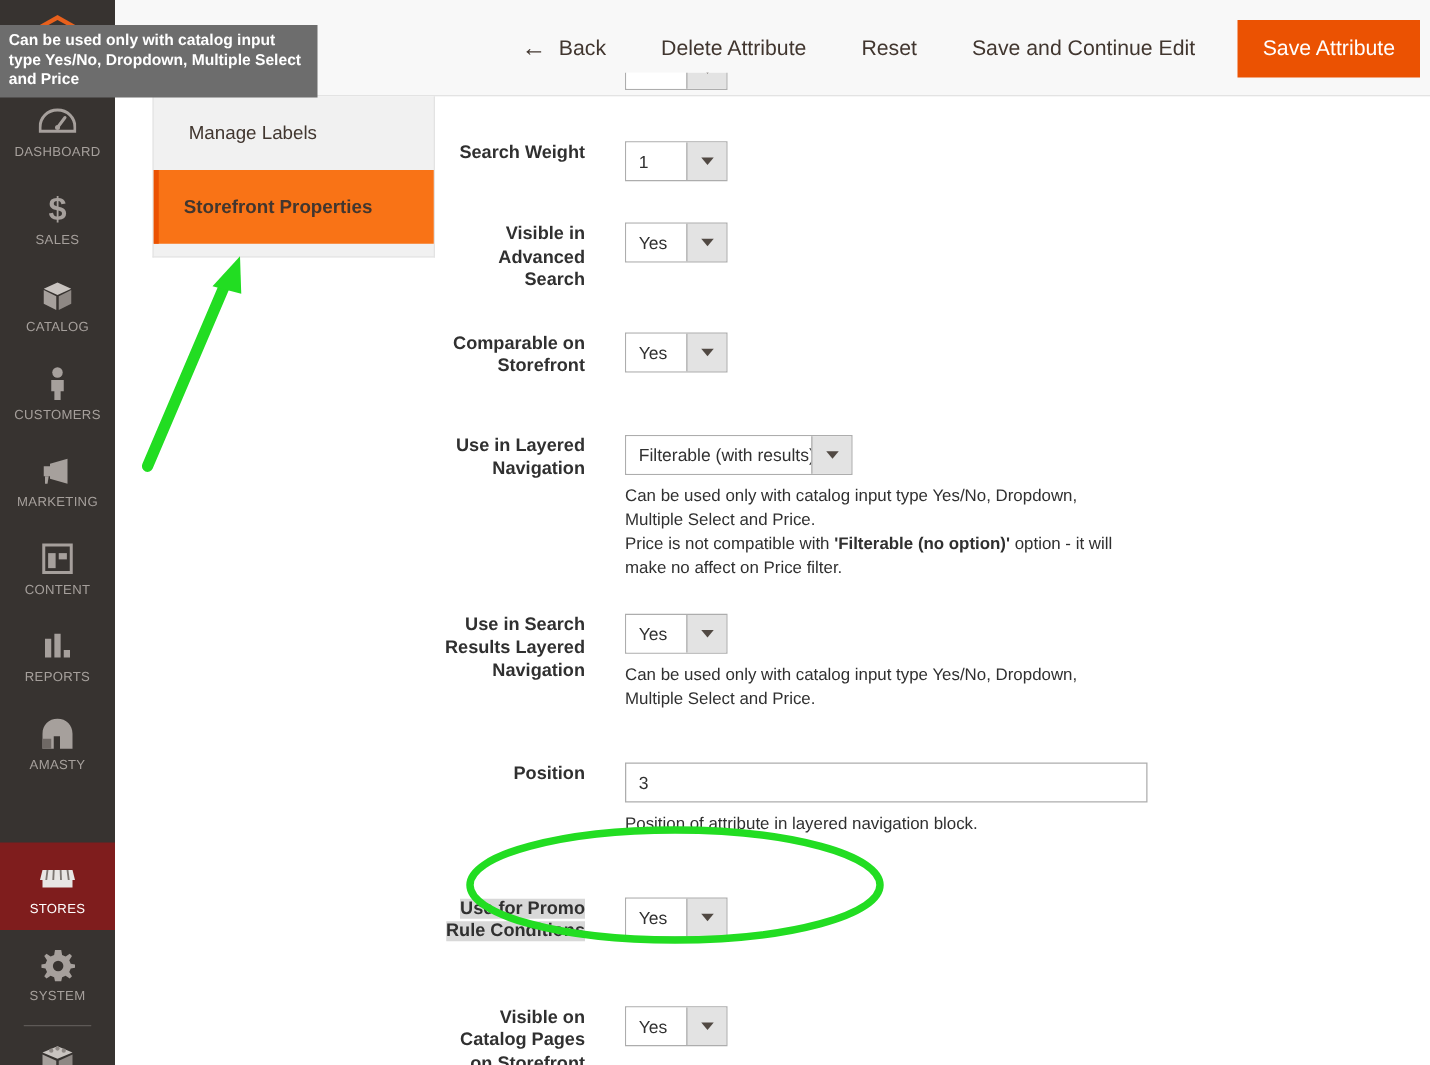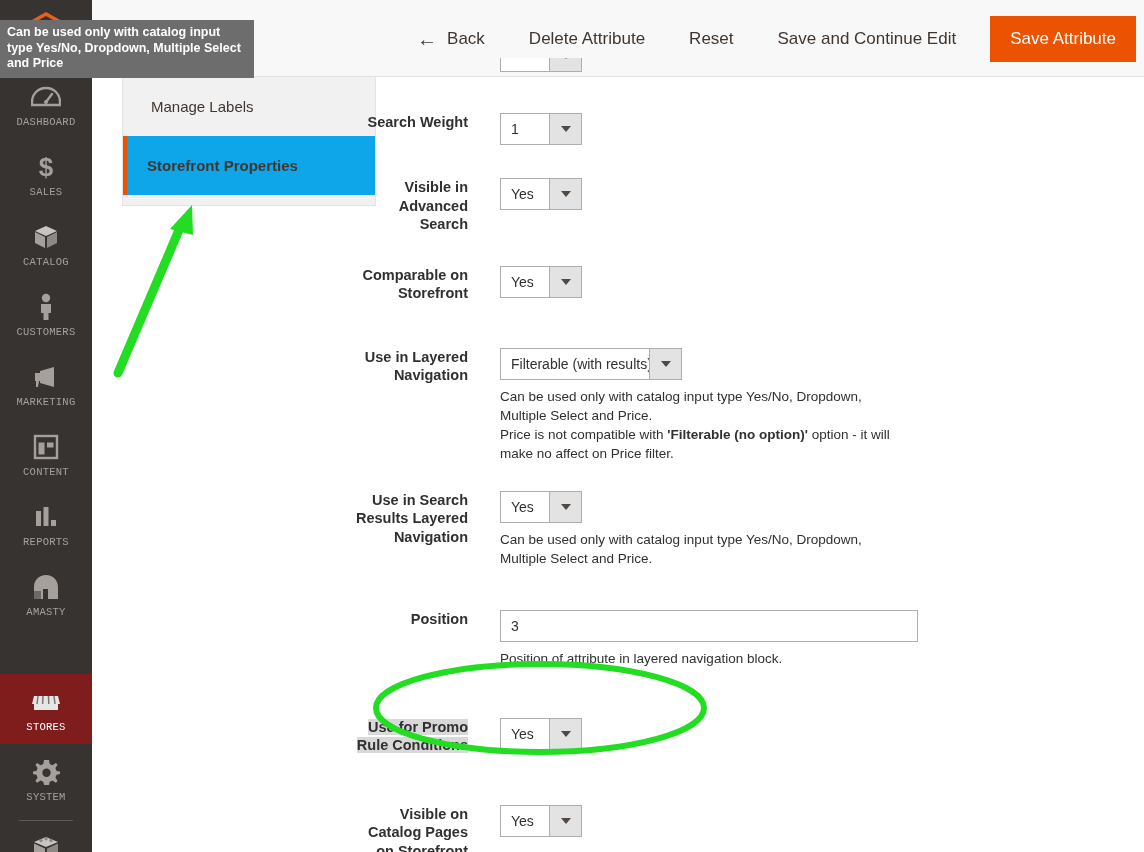--- a/index.html
+++ b/index.html
@@ -52,21 +52,21 @@
     align-items: center;
     justify-content: center;
     margin-bottom: 4px;
   }
   .nav-icon svg { display: block; }
   .nav-label {
     font-size: 10.5px;
     color: #a6a09c;
     letter-spacing: 0.25px;
     line-height: 12px;
-    font-family: Liberation Mono, monospace;
+    font-family: Liberation Sans, sans-serif;
   }
   .nav-item.active .nav-label { color: #ffffff; }
 
   
   .page-header {
     position: absolute;
     left: 92px; top: 0;
     width: 1052px;
     height: 77px;
     background: #f8f8f8;
@@ -106,37 +106,37 @@
     padding: 13px 20px;
     margin-left: 12px;
     cursor: pointer;
     white-space: nowrap;
   }
 
   
   .tabs-panel {
     position: absolute;
     left: 122px; top: 77px;
-    width: 254px;
+    width: 226px;
     background: #f1f1f1;
     border: 1px solid #e3e3e3;
     border-top: none;
     box-sizing: border-box;
     padding-bottom: 10px;
   }
   .tab-item {
     padding: 21px 0 21px 24px;
     font-size: 15px;
     color: #41362f;
     cursor: pointer;
     box-sizing: border-box;
     border-left: 4px solid transparent;
   }
   .tab-item.active {
-    background: #0ea5e9;
+    background: #f97316;
     border-left: 4px solid #eb5202;
     font-weight: bold;
     padding-left: 20px;
   }
 
   
   .form-area {
     position: absolute;
     left: 348px; top: 58px;
     width: 796px;

